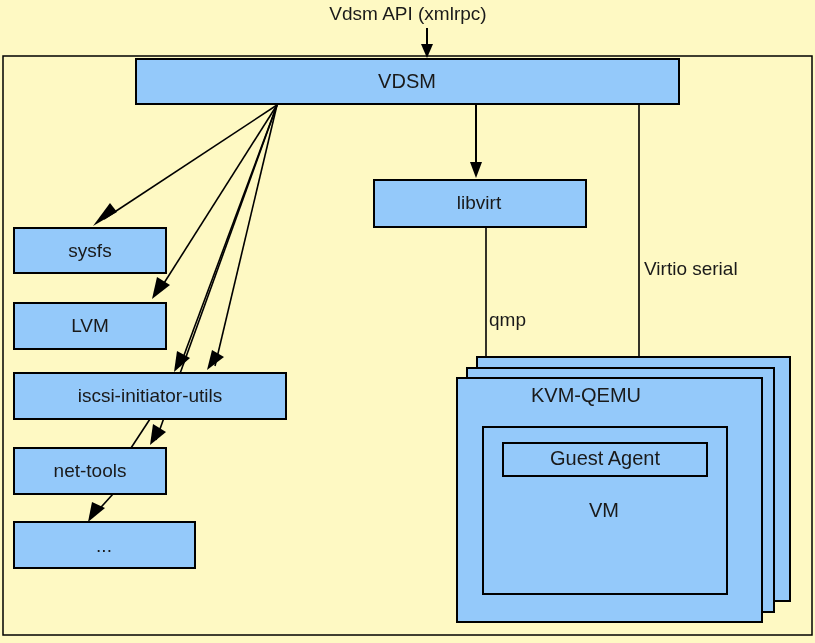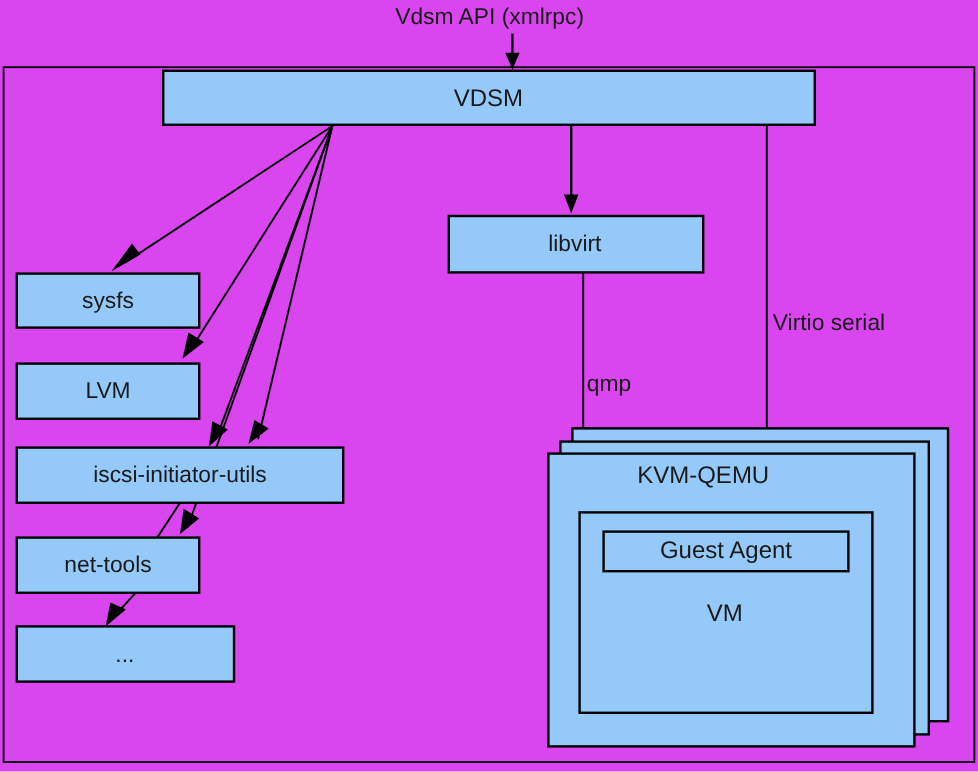--- a/index.html
+++ b/index.html
@@ -8,21 +8,21 @@
     background: #ffffff;
   }
   body {
     font-family: "Liberation Sans", sans-serif;
   }
   #diagram-root {
     position: relative;
     width: 815px;
     height: 643px;
     overflow: hidden;
-    background: #d946ef;
+    background: #fef9c3;
   }
   svg#arch-svg {
     display: block;
     width: 815px;
     height: 643px;
   }
   .node-box {
     fill: #94c9fa;
     stroke: #000000;
     stroke-width: 2;

